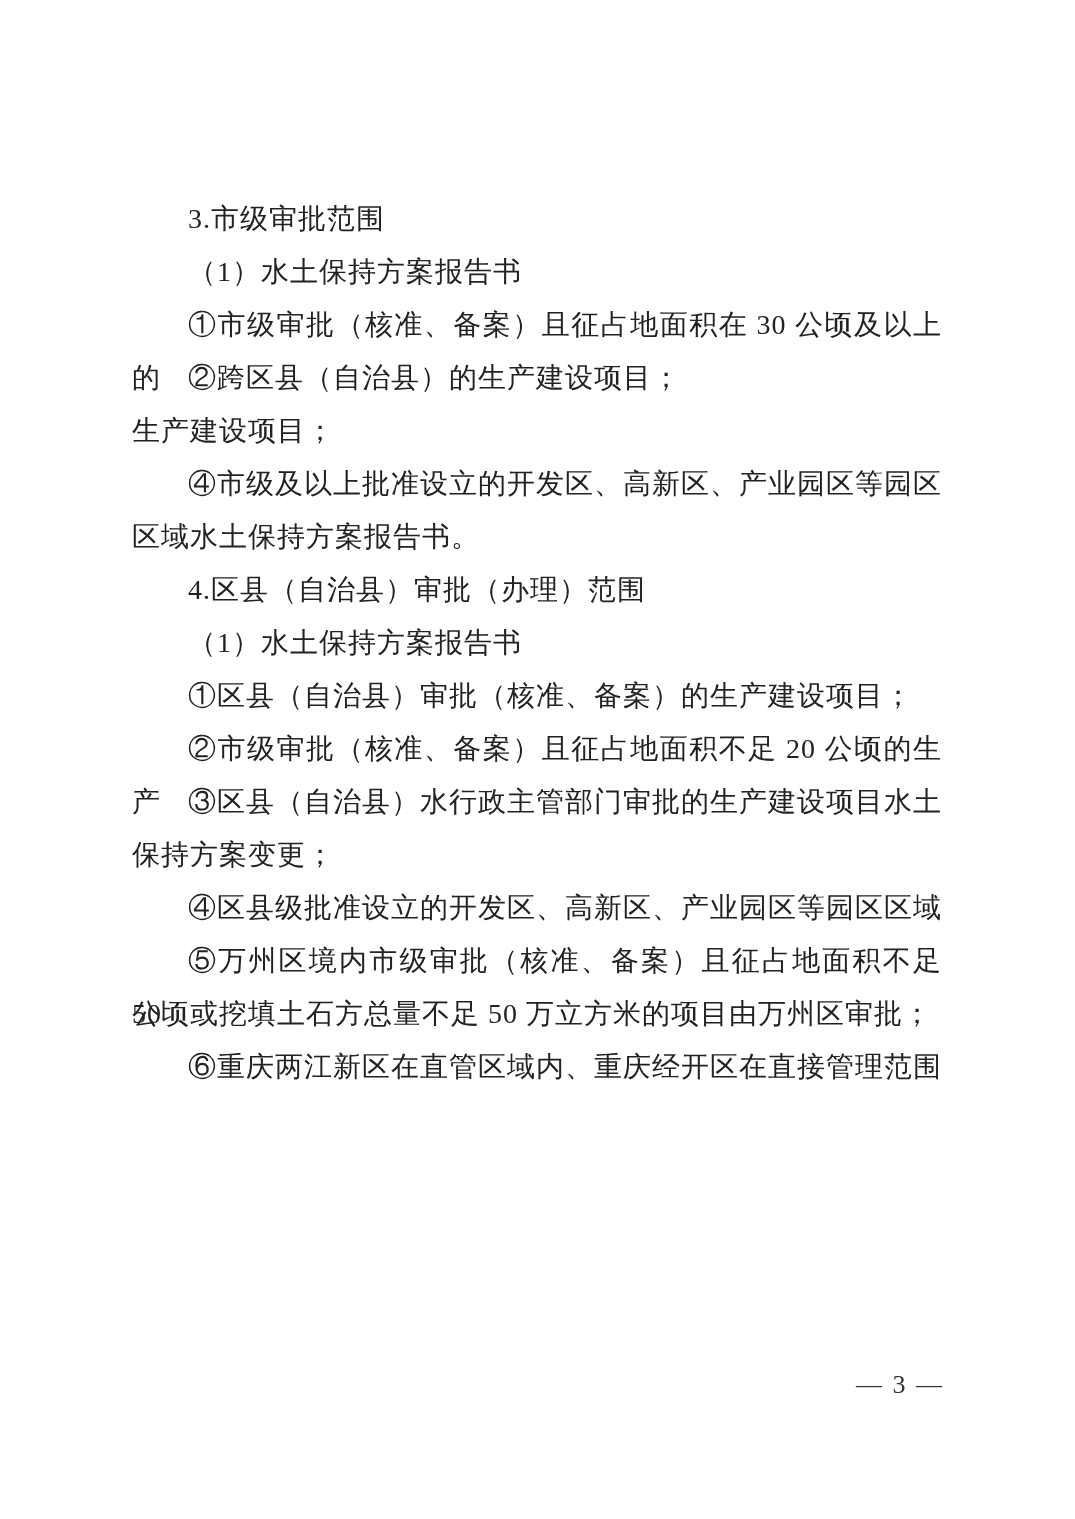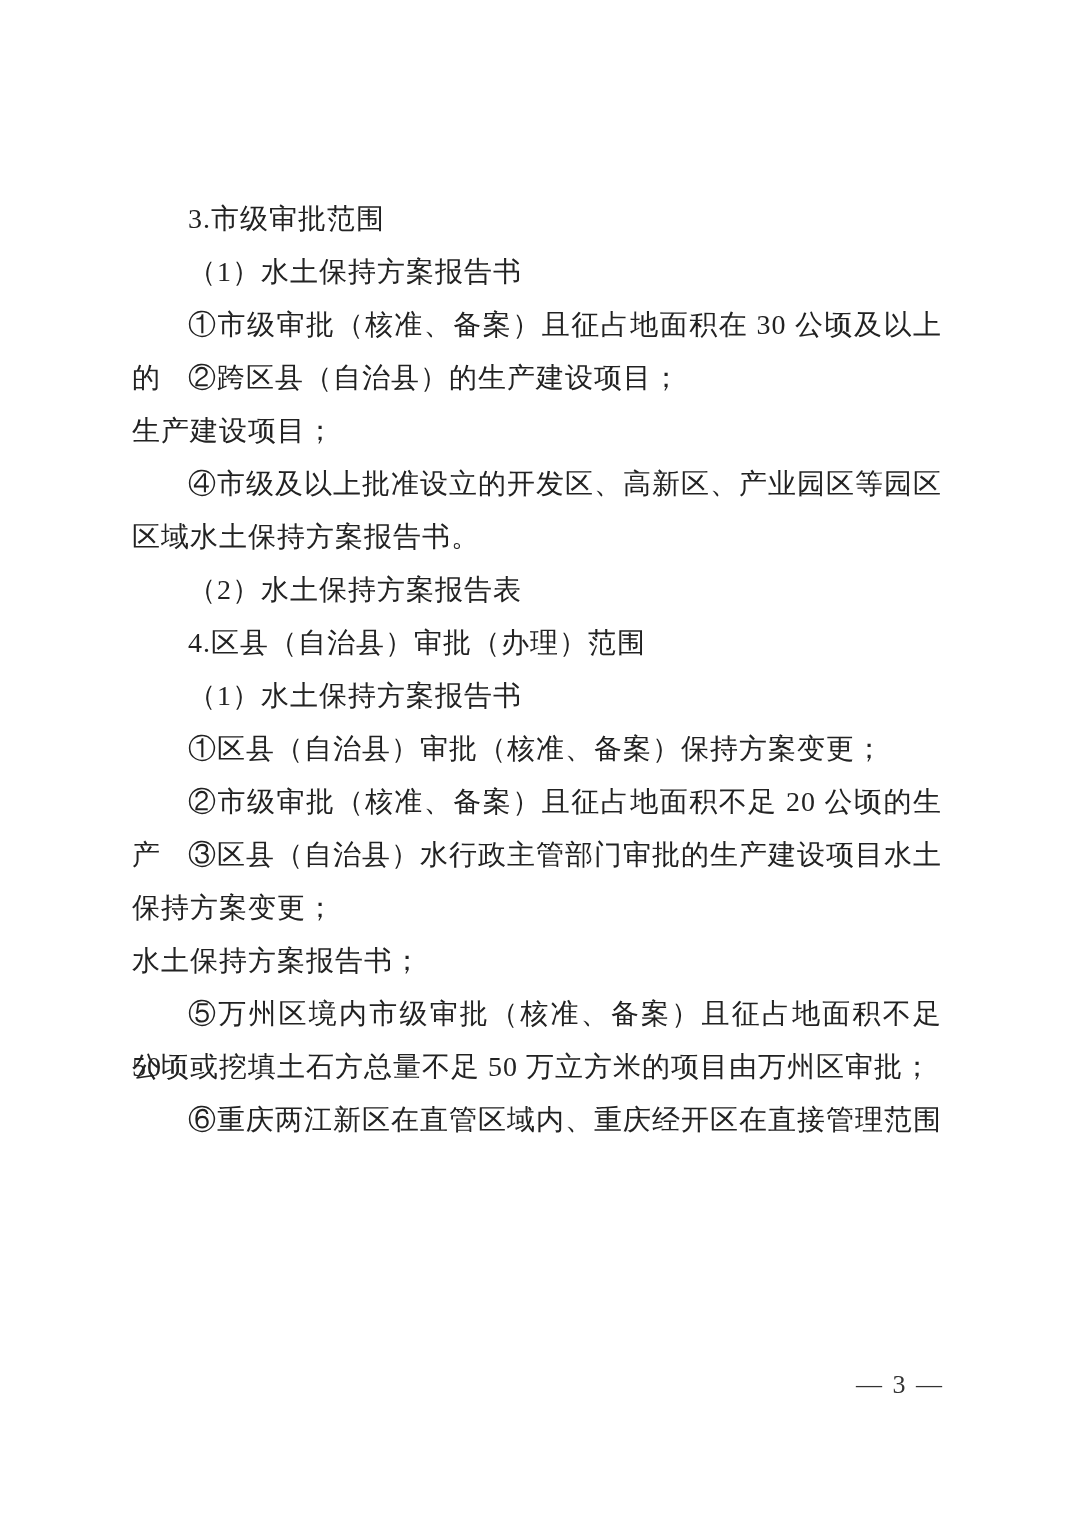--- a/index.html
+++ b/index.html
@@ -57,27 +57,26 @@
 
 <div class="page">
   <div class="text-block">
     <div class="line indent">3.市级审批范围</div>
     <div class="line indent">（1）水土保持方案报告书</div>
     <div class="line indent justify">①市级审批（核准、备案）且征占地面积在 30 公顷及以上的</div>
     <div class="line indent">②跨区县（自治县）的生产建设项目；</div>
     <div class="line">生产建设项目；</div>
     <div class="line indent justify">④市级及以上批准设立的开发区、高新区、产业园区等园区</div>
     <div class="line">区域水土保持方案报告书。</div>
-    <div class="line indent">（2）水土保持方案报告表</div>
     <div class="line indent">4.区县（自治县）审批（办理）范围</div>
     <div class="line indent">（1）水土保持方案报告书</div>
-    <div class="line indent">①区县（自治县）审批（核准、备案）保持方案变更；</div>
+    <div class="line indent">①区县（自治县）审批（核准、备案）的生产建设项目；</div>
     <div class="line indent justify">②市级审批（核准、备案）且征占地面积不足 20 公顷的生产</div>
     <div class="line indent justify">③区县（自治县）水行政主管部门审批的生产建设项目水土</div>
     <div class="line">保持方案变更；</div>
-    <div class="line">水土保持方案报告书；</div>
+    <div class="line indent justify">④区县级批准设立的开发区、高新区、产业园区等园区区域</div>
     <div class="line indent justify">⑤万州区境内市级审批（核准、备案）且征占地面积不足 50</div>
     <div class="line">公顷或挖填土石方总量不足 50 万立方米的项目由万州区审批；</div>
     <div class="line indent justify">⑥重庆两江新区在直管区域内、重庆经开区在直接管理范围</div>
   </div>
 
   <div class="page-number">— 3 —</div>
 </div>
 
 </body></html>

